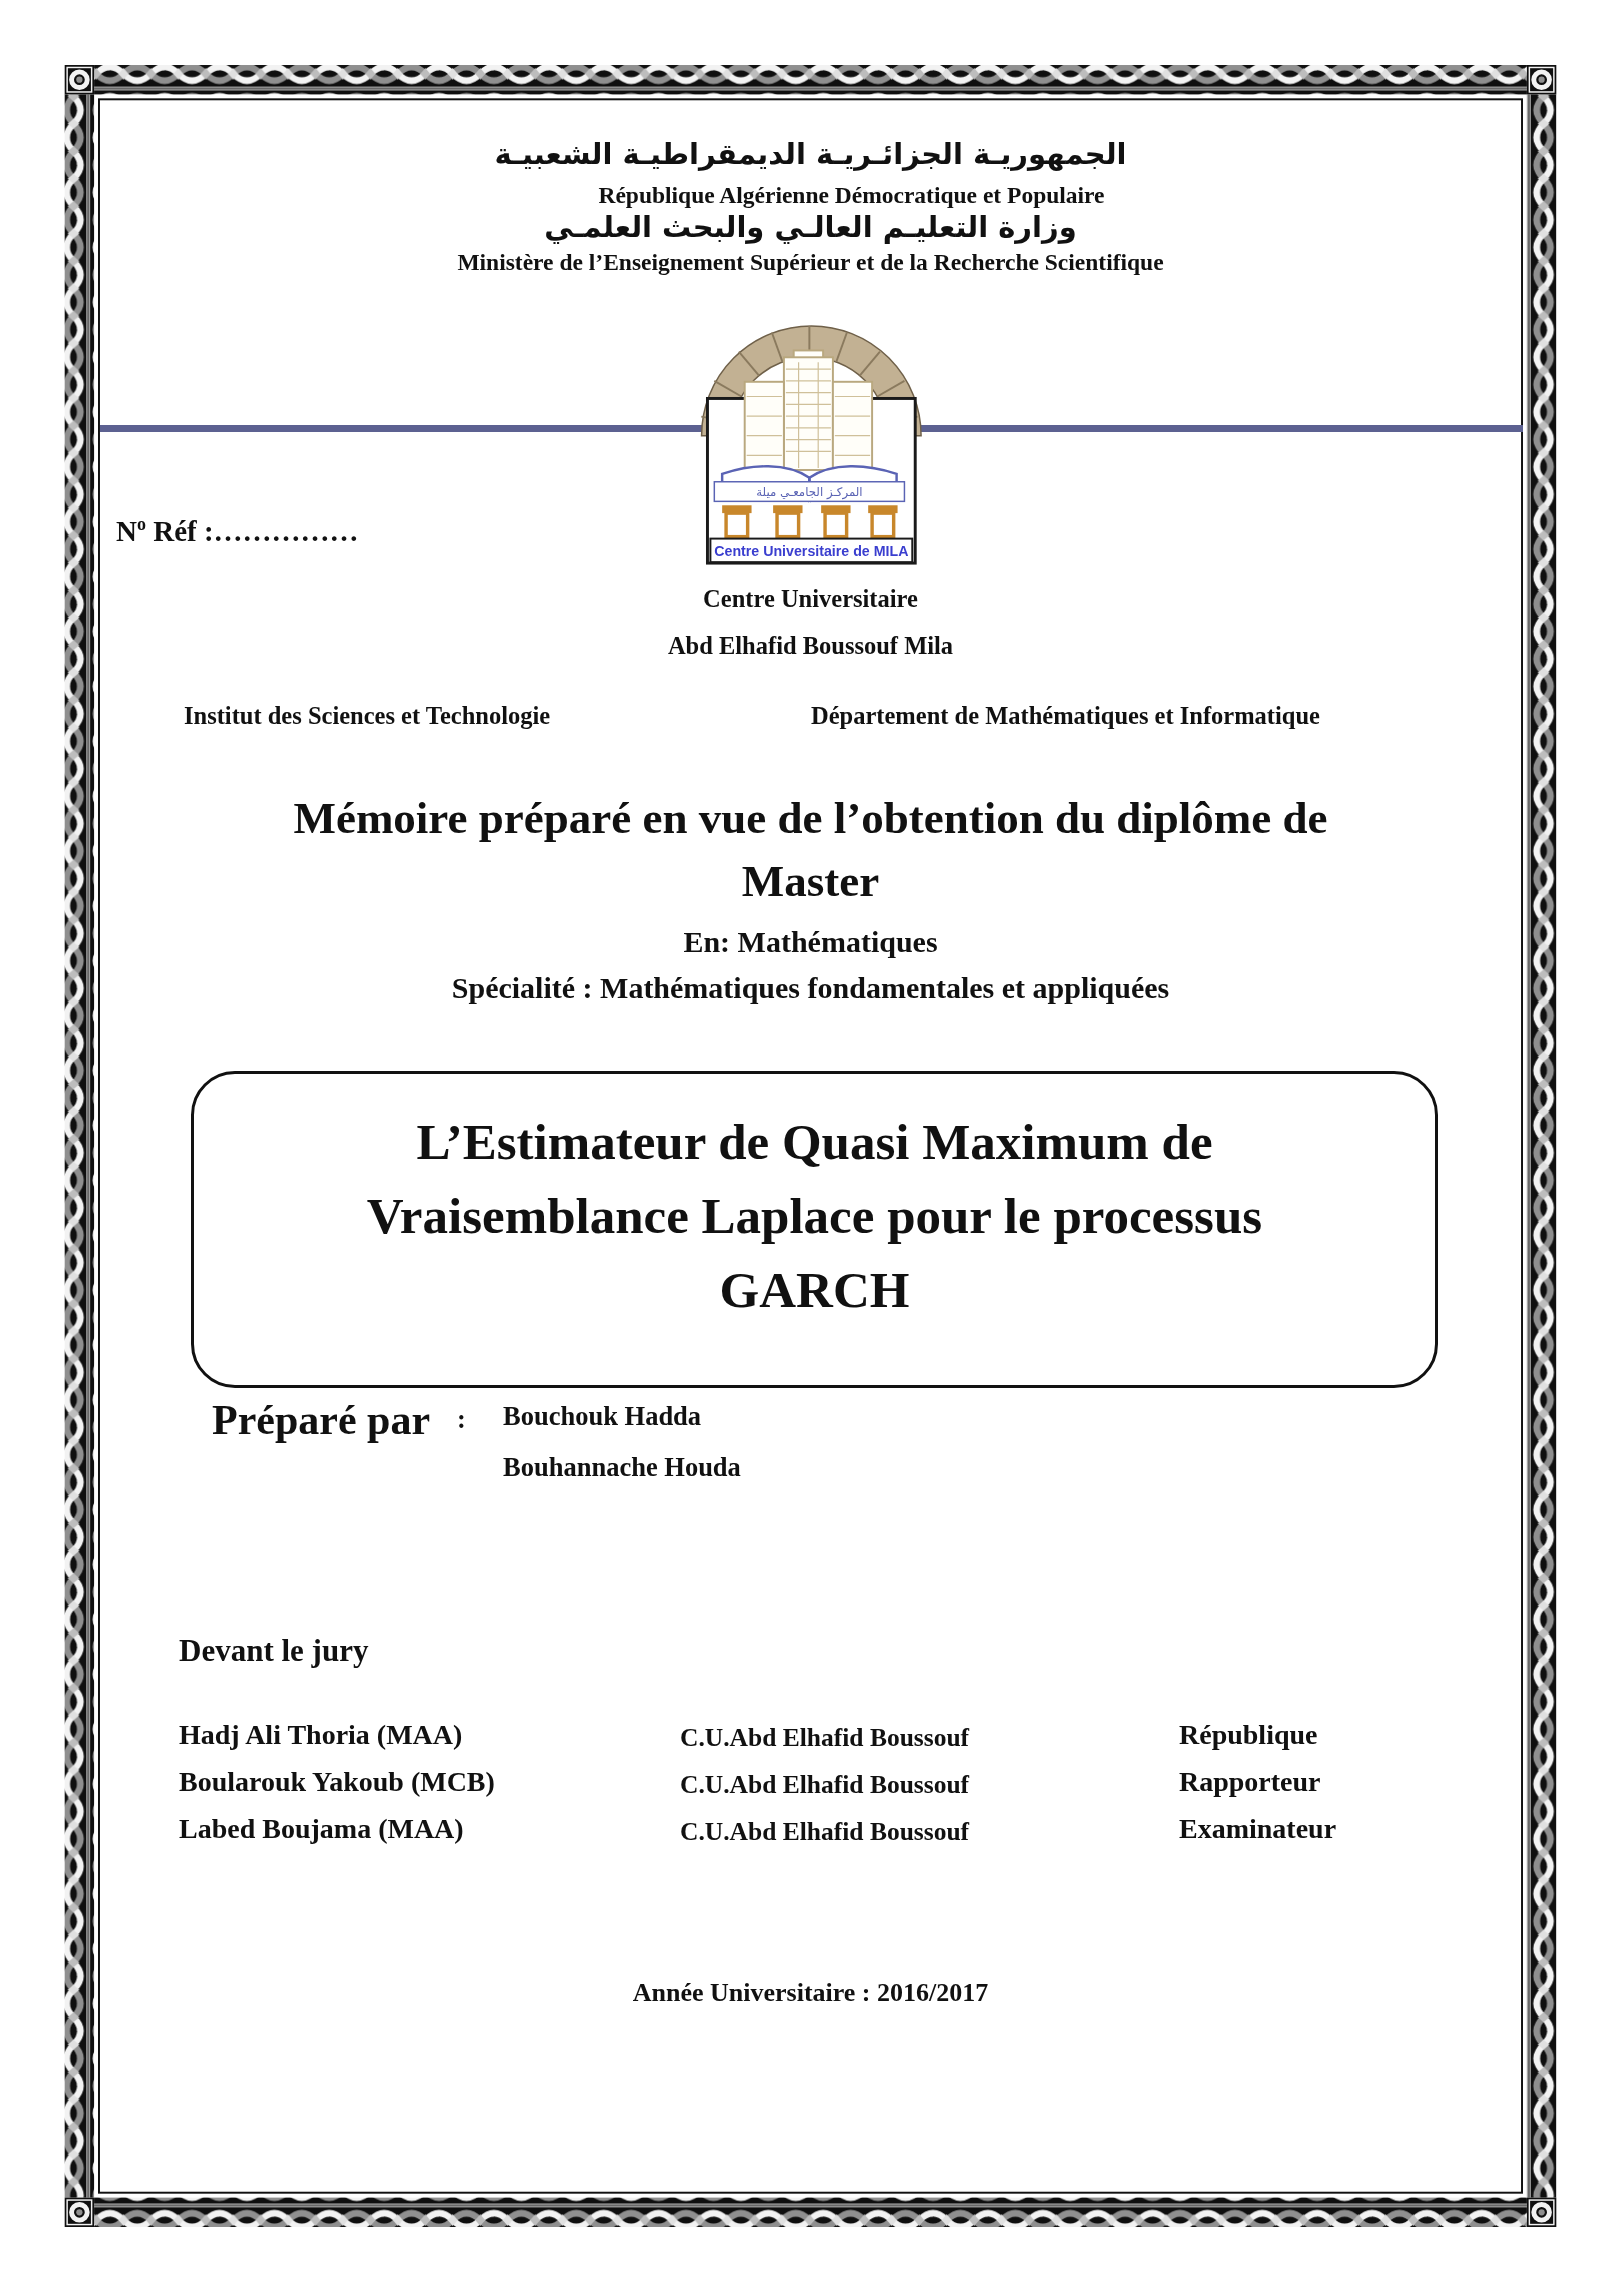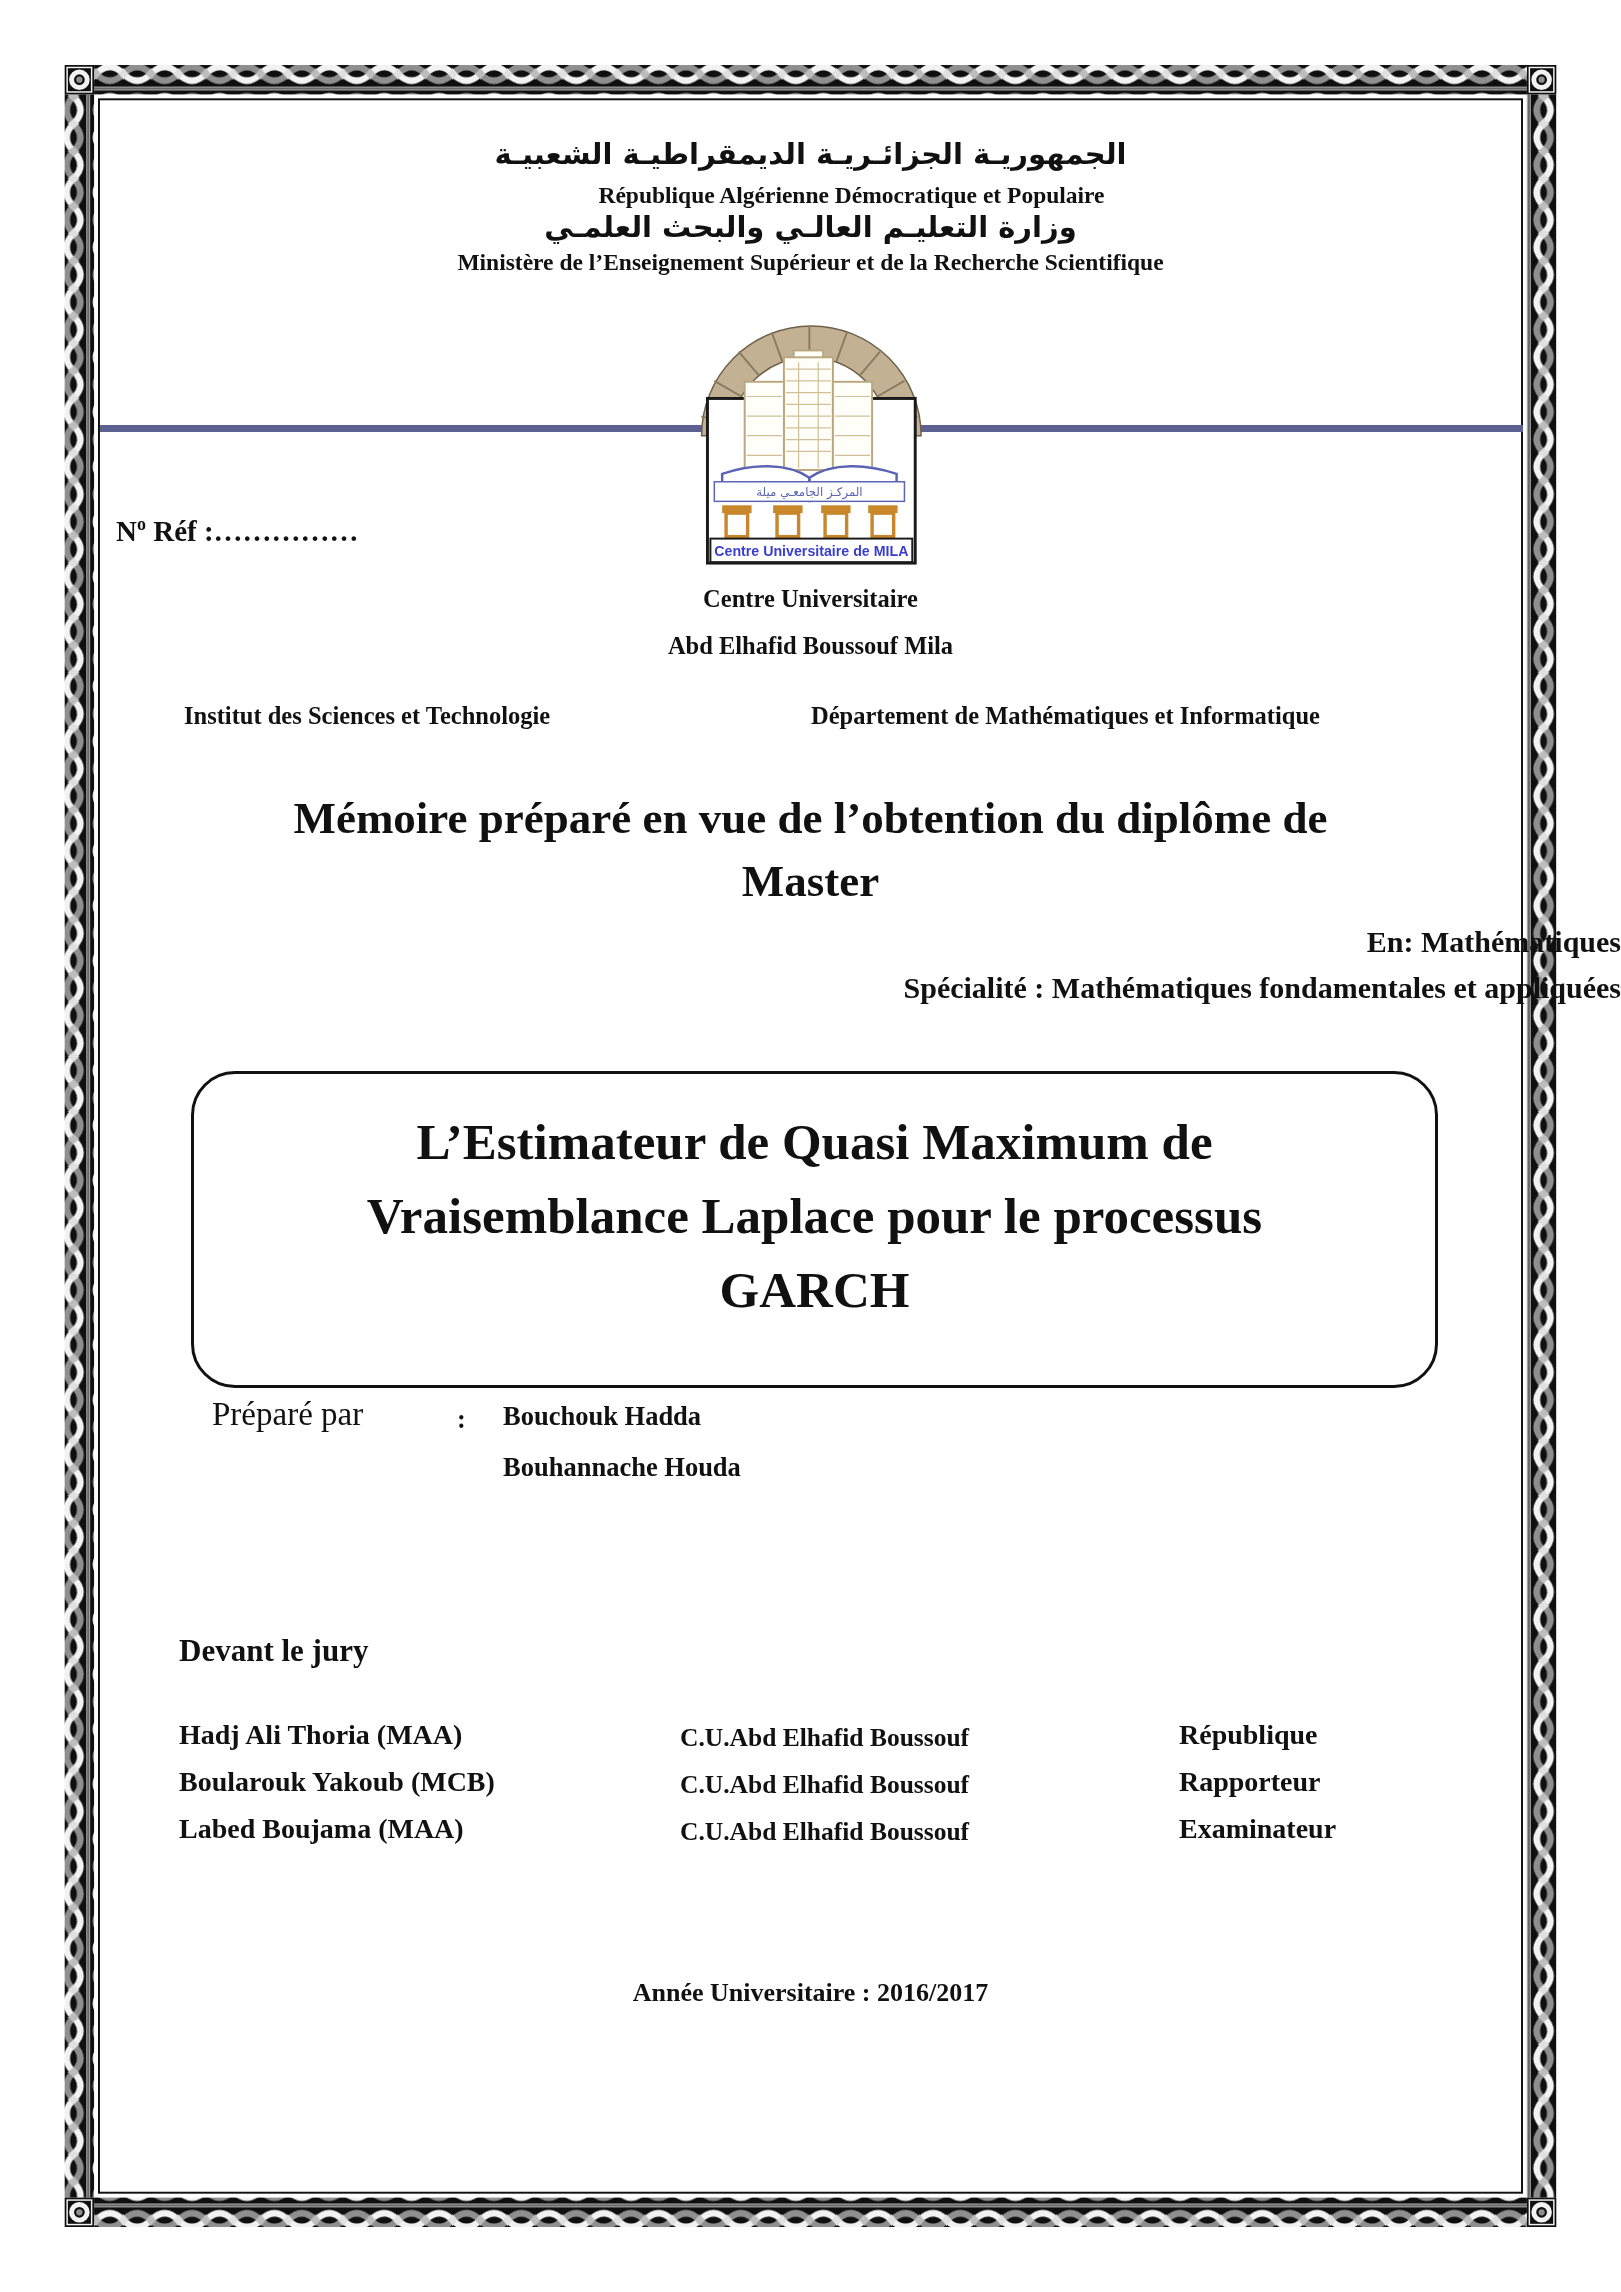--- a/index.html
+++ b/index.html
@@ -4,28 +4,28 @@
 <style>
   html,body{margin:0;padding:0;background:#ffffff;}
   .page{position:relative;width:1621px;height:2293px;background:#fff;overflow:hidden;
         font-family:"Liberation Serif",serif;color:#111;}
   .abs{position:absolute;}
   .ctr{position:absolute;left:0;width:1621px;text-align:center;}
   .ar{font-family:"DejaVu Sans",sans-serif;font-weight:bold;font-size:29px;}
   .fr-sm{font-weight:bold;font-size:23.5px;}
   .inst{font-weight:bold;font-size:24.5px;}
   .big{font-weight:bold;font-size:45px;}
-  .mid{font-weight:bold;font-size:30px;text-align:right;}
+  .mid{font-weight:bold;font-size:30px;}
   .accent-line{position:absolute;left:100px;top:425px;width:1423px;height:6.9px;background:#5c6191;}
   .title-box{position:absolute;left:191px;top:1071px;width:1241px;height:280px;
              border:3.9px solid #111;border-radius:44px;text-align:center;padding-top:31px;box-sizing:content-box;}
   .title-line{font-weight:bold;font-size:51px;line-height:74px;}
   .nref{font-weight:bold;font-size:29px;}
   .nref sup{font-size:0.62em;}
-  .plabel{font-weight:normal;font-size:33px;}
+  .plabel{font-weight:bold;font-size:42px;}
   .pname{font-weight:bold;font-size:26.5px;}
   .jheading{font-weight:bold;font-size:31px;}
   .jname,.jrole{font-weight:bold;font-size:28px;}
   .jaffil{font-weight:bold;font-size:25.5px;}
   .year{font-weight:bold;font-size:26px;}
 </style>
 </head>
 <body>
 
 <div class="page">

